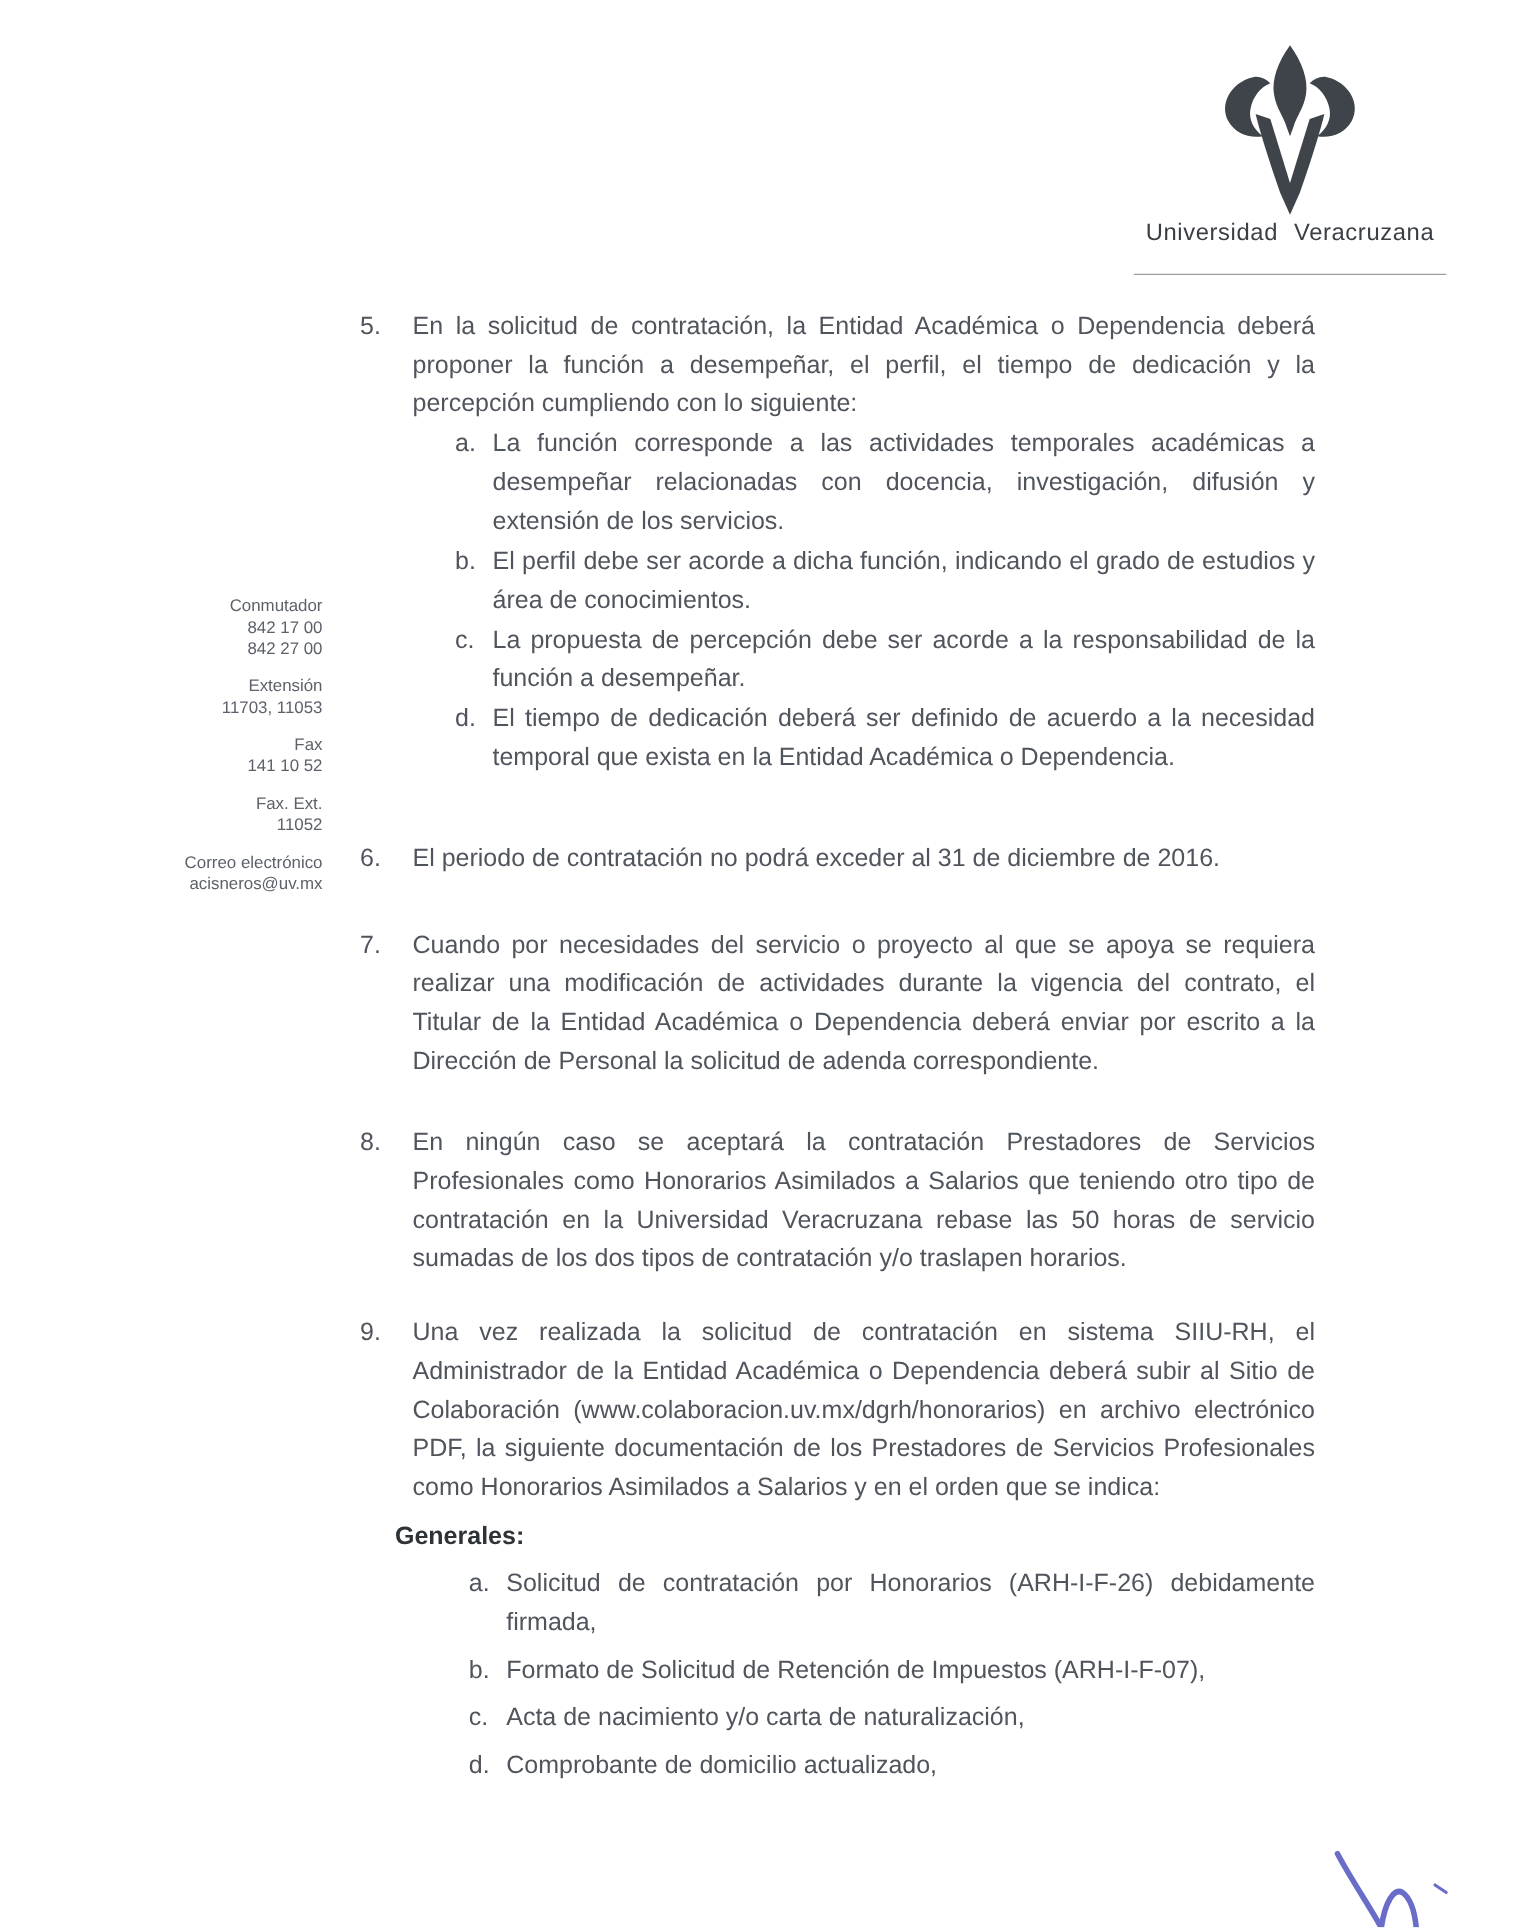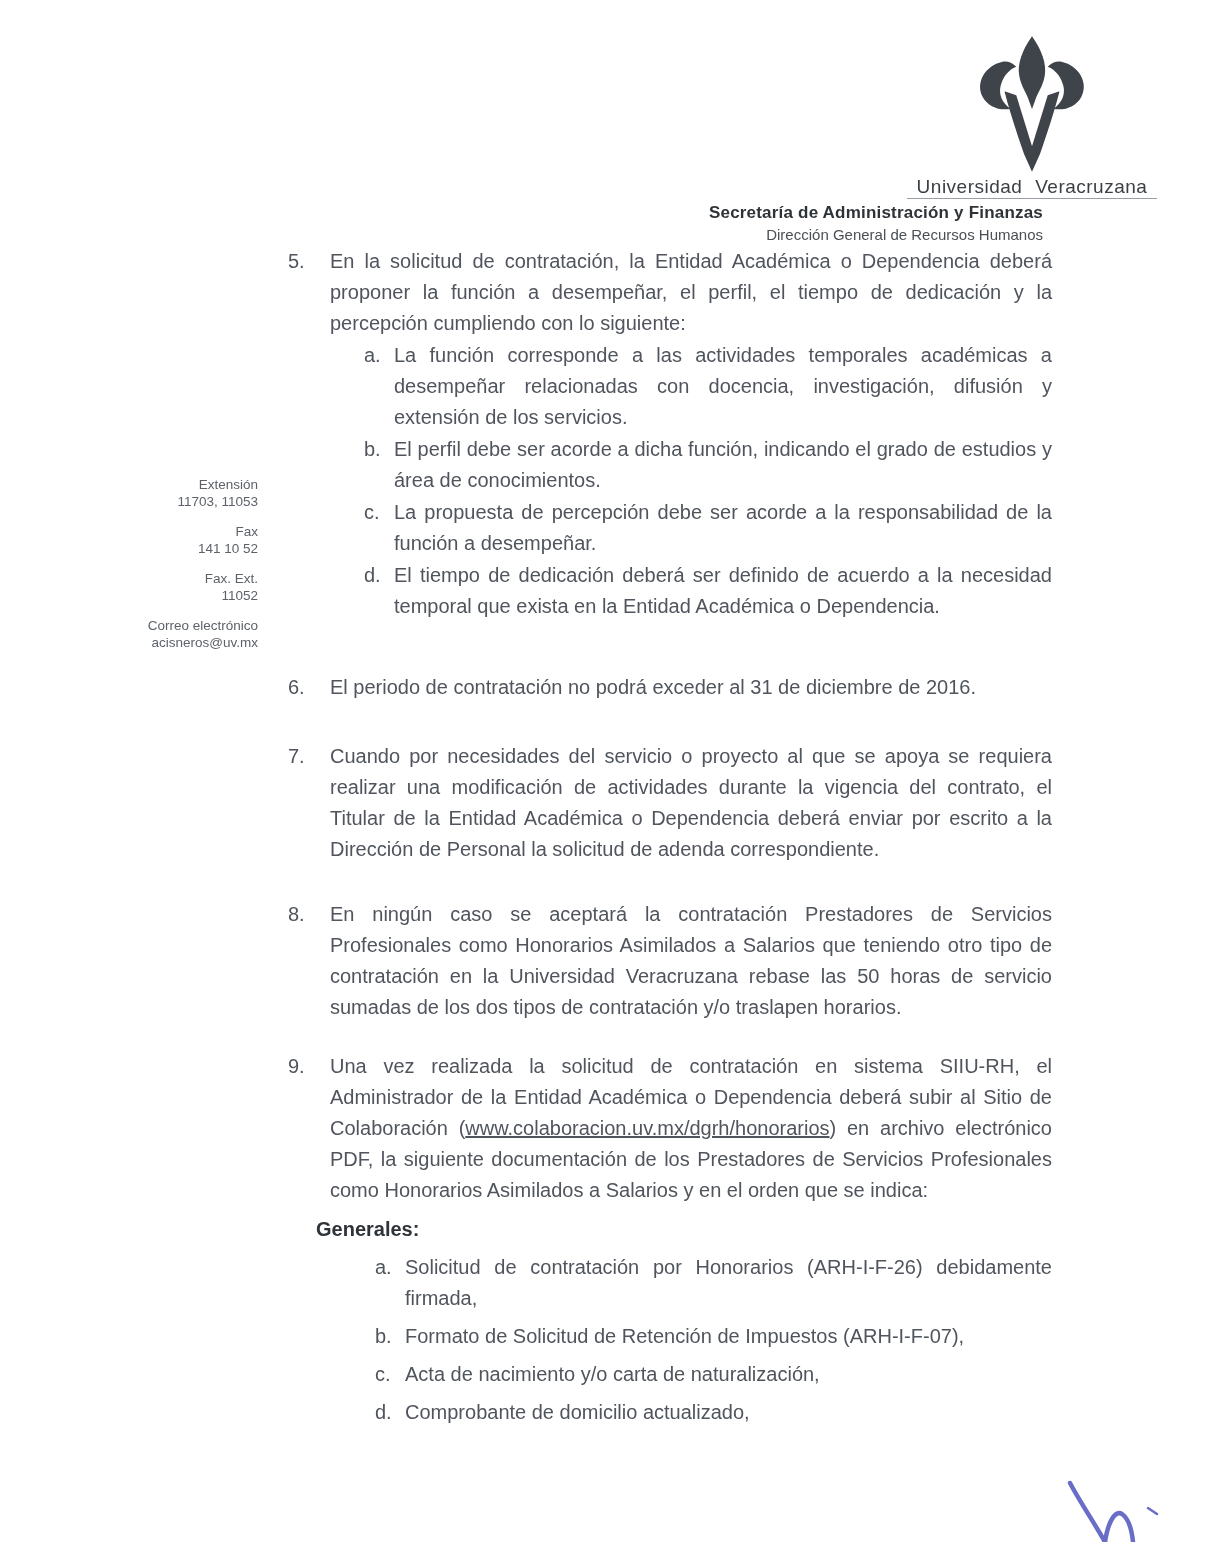--- a/index.html
+++ b/index.html
@@ -11,21 +11,21 @@
     font-family:"Liberation Sans", sans-serif;
     color:#50555d;
     overflow:hidden;
   }
 
   
   .brand {
     position:absolute; top:36px; right:55px; width:250px;
     text-align:center;
     border-bottom:1.5px solid #989ea4;
-    padding-bottom:0;
+    padding-bottom:21px;
   }
   .brand svg { display:block; margin:0 auto 2px auto; }
   .brand-title {
     font-size:19px; color:#3a3f45; letter-spacing:.5px; word-spacing:7px;
     white-space:nowrap;
   }
 
   .dept { position:absolute; top:203px; right:169px; text-align:right; }
   .dept-main { font-size:17px; font-weight:bold; color:#2e3338; letter-spacing:.2px; }
   .dept-sub  { font-size:15px; color:#4b5056; margin-top:3px; }
@@ -56,21 +56,21 @@
   .mt-i9 { margin-top:28px; }
 
   .generales-h {
     margin-top:8px; margin-left:28px;
     font-weight:bold; color:#2e3338;
   }
   .gen { display:flex; margin-left:87px; margin-top:7px; }
   .gen .let { flex:0 0 30px; }
   .gen .itext { flex:1; text-align:justify; }
 
-  .u { text-decoration:underline; }
+  .u { }
 
   
   .signature { position:absolute; left:1020px; top:1400px; }
 </style>
 </head>
 <body>
 
 <div class="page">
 
   <div class="brand">
@@ -79,26 +79,27 @@
         <path d="M60 0 C50 14 45 28 47 40 C49 52 55 58 57 66 L60 74 L63 66 C65 58 71 52 73 40 C75 28 70 14 60 0 Z"></path>
         <path d="M30 26 C12 30 2 48 10 62 C15 71 26 76 38 74 C30 68 26 60 28 51 C30 42 36 34 44 31 C40 27 35 25 30 26 Z"></path>
         <path d="M90 26 C108 30 118 48 110 62 C105 71 94 76 82 74 C90 68 94 60 92 51 C90 42 84 34 76 31 C80 27 85 25 90 26 Z"></path>
         <path d="M32 56 L44 60 L60 112 L60 138 L52 120 C45 100 37 76 32 56 Z"></path>
         <path d="M88 56 L76 60 L60 112 L60 138 L68 120 C75 100 83 76 88 56 Z"></path>
       </g>
     </svg>
     <div class="brand-title">Universidad Veracruzana</div>
   </div>
 
-  <div class="dept">
-    <div class="dept-main">Secretaría de Administración y Finanzas</div>
-    <div class="dept-sub">Dirección General de Recursos Humanos</div>
-  </div>
 
   <div class="sidebar">
+    <div class="sb-block">
+      <div>Conmutador</div>
+      <div>842 17 00</div>
+      <div>842 27 00</div>
+    </div>
     <div class="sb-block">
       <div>Extensión</div>
       <div>11703, 11053</div>
     </div>
     <div class="sb-block">
       <div>Fax</div>
       <div>141 10 52</div>
     </div>
     <div class="sb-block">
       <div>Fax. Ext.</div>

